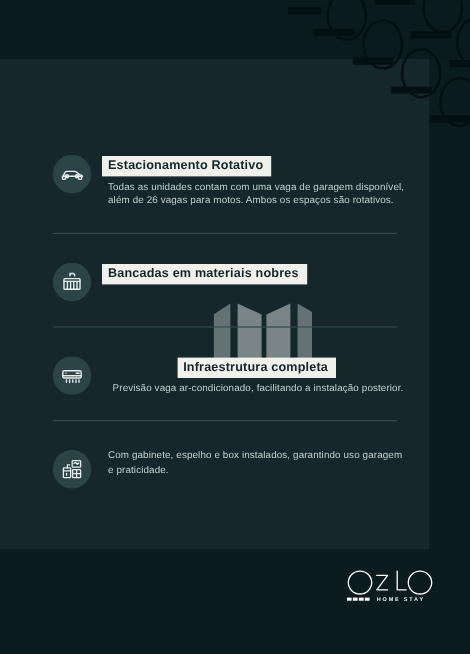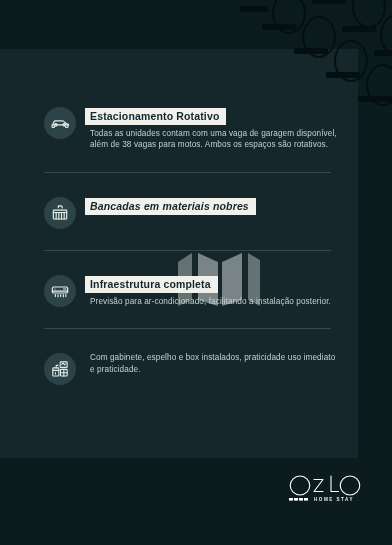--- a/index.html
+++ b/index.html
@@ -123,23 +123,23 @@
     max-width: 250px;
   }
   .divider {
     height: 1px;
     background: #33494c;
     margin: 0 0 0 44px;
     width: 287px;
   }
 
   
-  .card-slot-1 { padding-top: 56px; }
-  .card-slot-2 { padding-top: 22px; font-style: italic; }
-  .card-slot-3 { padding-top: 22px; }
+  .card-slot-1 { padding-top: 56px; margin-top: 22px; }
+  .card-slot-2 { padding-top: 22px; }
+  .card-slot-3 { padding-top: 22px; text-align: center; }
   .card-slot-4 { padding-top: 22px; }
   .div-slot { padding-top: 21px; }
 
   
   .logo {
     position: absolute;
     left: 289px; top: 475px;
     width: 72px; height: 30px;
   }
   .logo-word { display: block; }
@@ -204,21 +204,21 @@
         <div class="badge">
           <svg width="20" height="20" viewBox="0 0 24 24" fill="none" stroke="#e6eeec" stroke-width="1.4" stroke-linecap="round" stroke-linejoin="round">
             <path d="M2.5 14.2h19v2.4a.8.8 0 0 1-.8.8h-1.2a.8.8 0 0 1-.8-.8v-.6M5.3 16v.6a.8.8 0 0 1-.8.8H3.3a.8.8 0 0 1-.8-.8v-2.4"></path>
             <path d="M3.2 14.2l1.6-3.6c.3-.7 1-1.2 1.8-1.2h8.2c.6 0 1.2.2 1.6.6l3.1 2.6c.4.3.9.5 1.4.6l.6.1c.5.1.8.5.8 1v.5"></path>
             <circle cx="7" cy="14.2" r="1.5"></circle>
             <circle cx="17" cy="14.2" r="1.5"></circle>
           </svg>
         </div>
         <div class="card-body">
           <div class="card-title">Estacionamento Rotativo</div>
-          <p class="card-desc">Todas as unidades contam com uma vaga de garagem disponível, além de 38 vagas para motos. Ambos os espaços são rotativos.</p>
+          <p class="card-desc">Todas as unidades contam com uma vaga de garagem disponível, além de 26 vagas para motos. Ambos os espaços são rotativos.</p>
         </div>
       </div>
     </div>
 
     <div class="div-slot">
       <div class="divider"></div>
     </div>
 
     <div class="card-slot-2">
       <div class="card">
@@ -246,21 +246,21 @@
           <svg width="20" height="20" viewBox="0 0 24 24" fill="none" stroke="#e6eeec" stroke-width="1.4" stroke-linecap="round" stroke-linejoin="round">
             <rect x="2.8" y="7.2" width="18.4" height="7.2" rx="1.6"></rect>
             <path d="M2.8 12.2h18.4"></path>
             <circle cx="6" cy="9.6" r="0.7" fill="#e6eeec" stroke="none"></circle>
             <path d="M16.2 9.6h3"></path>
             <path d="M6.5 16.4v2.2M9.6 16.4v2.6M12.8 16.4v2.2M16 16.4v2.6M19 16.4v2.2"></path>
           </svg>
         </div>
         <div class="card-body">
           <div class="card-title">Infraestrutura completa</div>
-          <p class="card-desc">Previsão para ar-condicionado, facilitando a instalação posterior.</p>
+          <p class="card-desc">Previsão vaga ar-condicionado, facilitando a instalação posterior.</p>
         </div>
       </div>
     </div>
 
     <div class="div-slot">
       <div class="divider"></div>
     </div>
 
     <div class="card-slot-4">
       <div class="card">
@@ -270,21 +270,21 @@
             <path d="M14 6.4l1.6-1.4 1.8 2 1.4-1.2"></path>
             <rect x="3.4" y="10.6" width="7.2" height="9.8" rx="0.7"></rect>
             <path d="M3.4 13.6h7.2"></path>
             <path d="M6.6 16.2v1.8"></path>
             <rect x="12.6" y="12.4" width="8" height="8" rx="0.7"></rect>
             <path d="M12.6 16.4h8M16.6 12.4v8"></path>
             <path d="M7.4 7.6v3M7.4 7.6h2.2"></path>
           </svg>
         </div>
         <div class="card-body">
-          <p class="card-desc">Com gabinete, espelho e box instalados, praticidade uso imediato e praticidade.</p>
+          <p class="card-desc">Com gabinete, espelho e box instalados, garantindo uso garagem e praticidade.</p>
         </div>
       </div>
     </div>
 
   </div>
 
   <div class="logo">
     <svg class="logo-word" width="72" height="21" viewBox="0 0 144 42">
       <title>OSLO</title>
       <ellipse cx="22" cy="21" rx="19.5" ry="19" fill="none" stroke="#ffffff" stroke-width="2.2"></ellipse>

